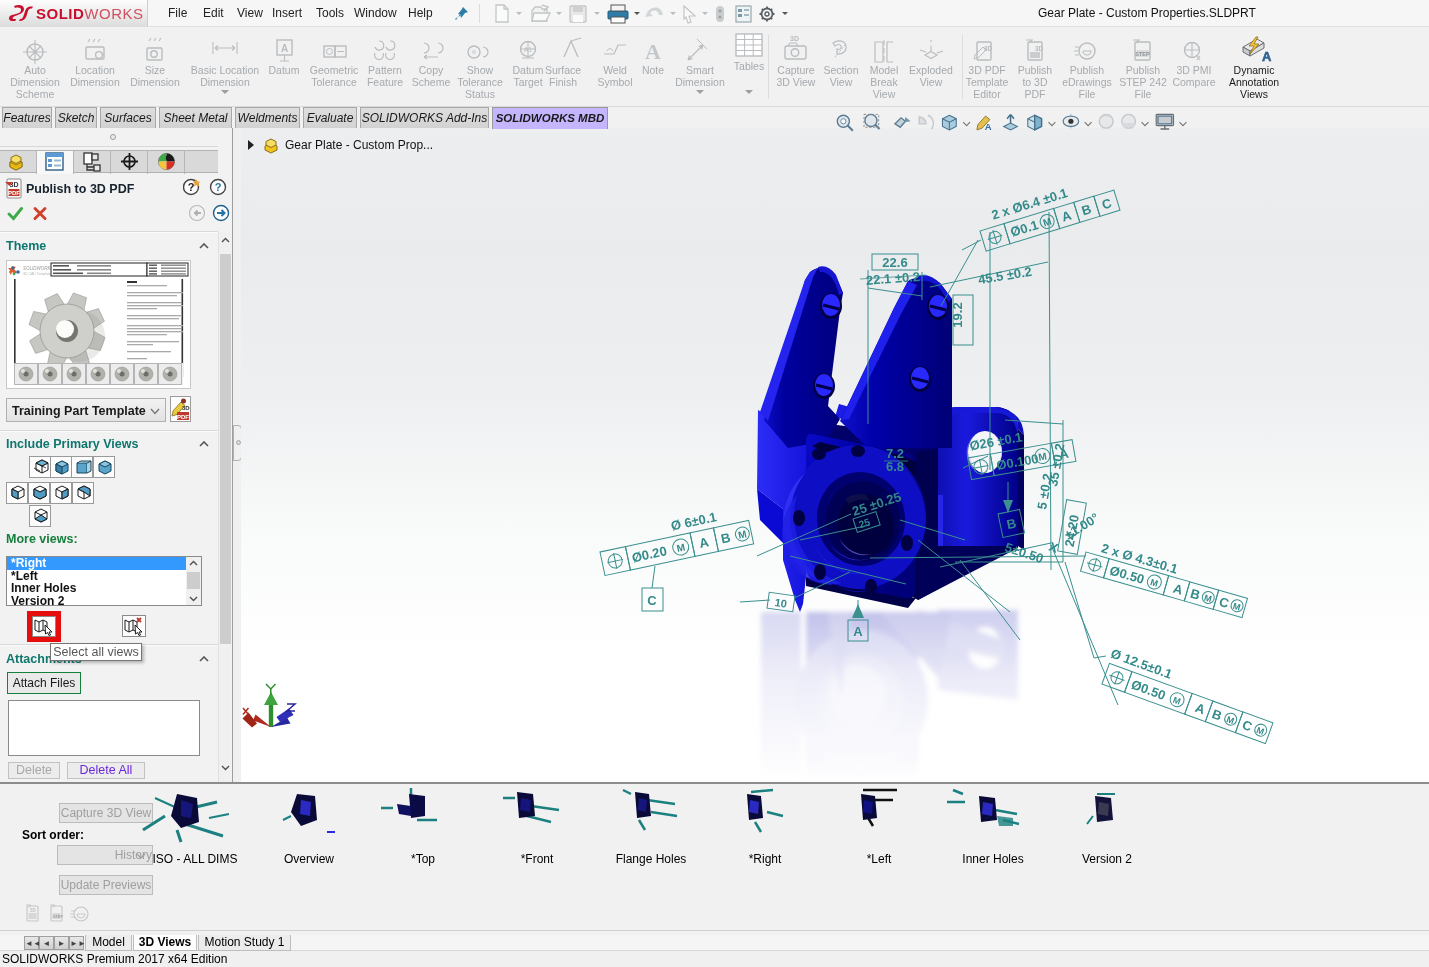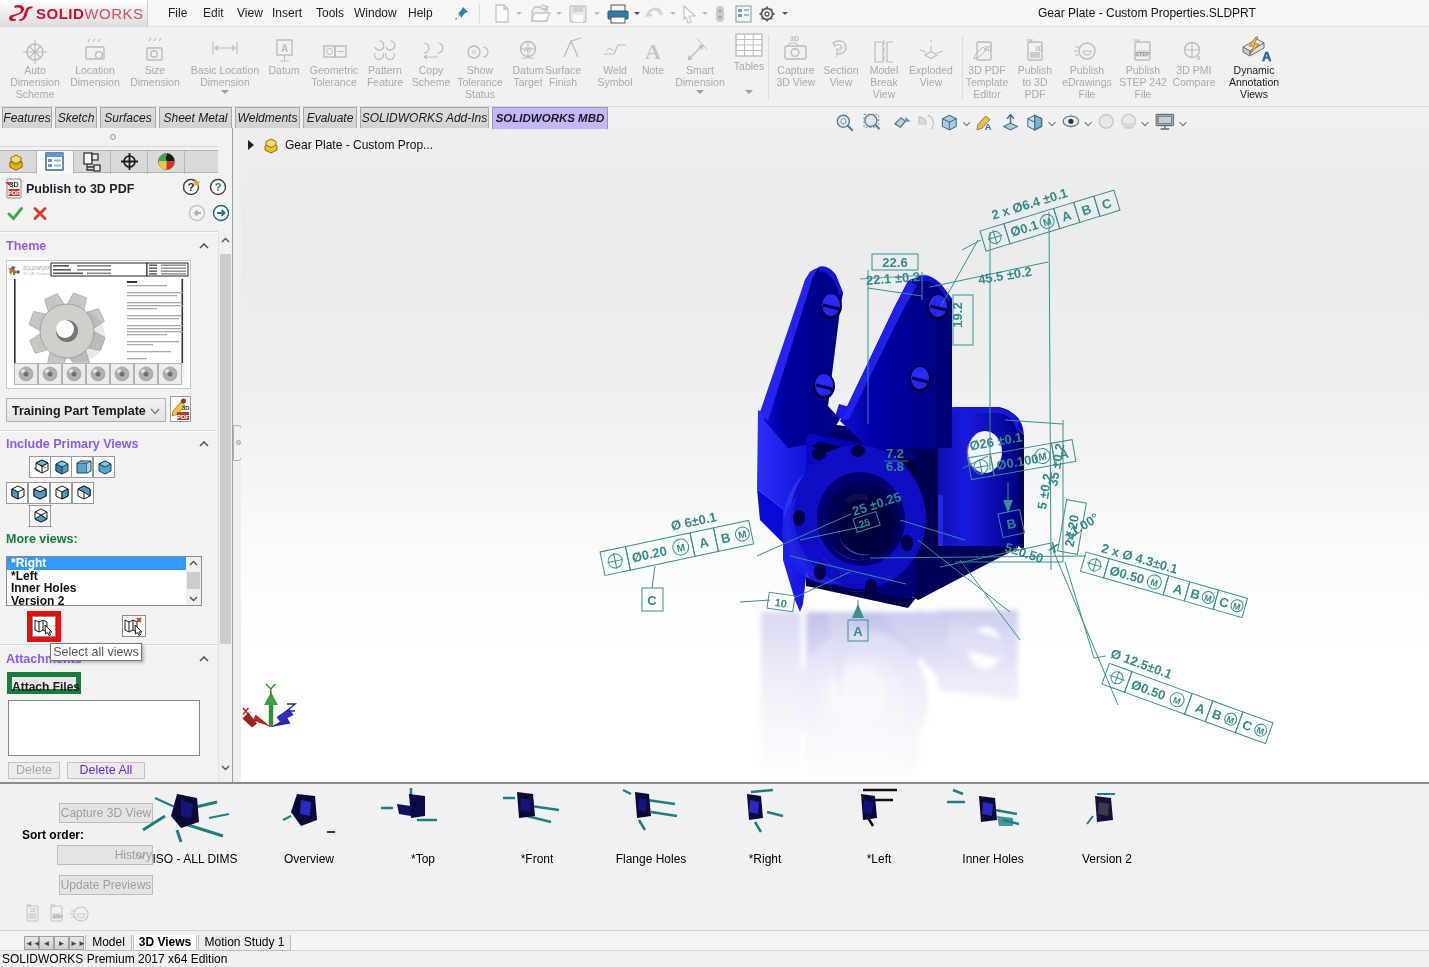--- a/index.html
+++ b/index.html
@@ -24,21 +24,21 @@
 #tabrow { position:absolute; left:0; top:107px; width:1429px; height:21px; background:#f1f1f2; }
 .rtab { position:absolute; top:0; height:21px; background:linear-gradient(180deg,#dedede,#d2d2d2); border:1px solid #a8a8a8; border-bottom:none; font-size:12px; color:#1a1a1a; text-align:center; line-height:20px; white-space:nowrap;font-style:italic; }
 .rtab.active { background:#c4b5fd; font-weight:bold; border:1px solid #9a9a9a; border-bottom:none; height:22px; z-index:3; }
 
 
 #panel { position:absolute; left:0; top:128px; width:233px; height:654px; background:#f2f2f2; border-right:1px solid #9e9e9e; }
 #pmtabs { position:absolute; left:0; top:22px; width:218px; height:23px; background:#d9d9d9; border-top:1px solid #b4b4b4; border-bottom:1px solid #b0b0b0; }
 .pmtab { position:absolute; top:0; width:37px; height:23px; border-right:1px solid #b6b6b6; }
 .pmtab.active { background:#f8f8f8; }
 .ptitle { position:absolute; left:26px; top:54px; font-size:12.5px; font-weight:bold; color:#16222e; }
-.sechead { position:absolute; font-size:12.5px; font-weight:bold; color:#8b5cf6; }
+.sechead { position:absolute; font-size:12.5px; font-weight:bold; color:#0f766e; }
 .chev { position:absolute; width:10px; height:6px; }
 #pscroll { position:absolute; left:218px; top:104px; width:13px; height:550px; background:#f0f0f0; border-left:1px solid #e0e0e0; }
 #pscroll .thumb { position:absolute; left:1px; top:22px; width:11px; height:390px; background:#cdcdcd; }
 #splitter { position:absolute; left:234px; top:128px; width:7px; height:654px; background:#eef0f1; }
 #sphandle { position:absolute; left:233px; top:425px; width:9px; height:36px; background:#f0f0f0; border:1px solid #b0b0b0; border-radius:0 4px 4px 0; }
 .lstitem { font-size:12px; font-weight:bold; color:#111; padding-left:4px; height:12.5px; line-height:12.5px; }
 
 
 #viewport { position:absolute; left:241px; top:128px; width:1188px; height:654px; background:linear-gradient(180deg,#edeeef 0%, #e9ebec 18%, #edeff0 40%, #f9fafa 62%, #ffffff 80%, #ffffff 100%); }
 
@@ -589,21 +589,21 @@
         </g>
         <path d="M14 2 L18 6 M18 2 L14 6" stroke="#c0392b" stroke-width="1.8"></path>
       </svg>
     </div>
     <div class="abs" style="left:0;top:516px;width:218px;height:2px;border-top:1px solid #d8d8d8;border-bottom:1px solid #fbfbfb"></div>
 
     <div class="sechead" style="left:6px;top:524px">Attachments</div>
     <svg class="chev" style="left:199px;top:528px" viewBox="0 0 10 6">
         <path d="M1 5 L5 1 L9 5" stroke="#555" stroke-width="1.6" fill="none"></path>
       </svg>
-    <div class="abs" style="left:7px;top:544px;width:74px;height:22px;background:#e9e9e9;border:5px solid #15803d;font-size:12.5px;font-weight:bold;color:#1a1a1a;text-align:center;line-height:20px;white-space:nowrap;font-size:12px">Attach Files</div>
+    <div class="abs" style="left:7px;top:544px;width:74px;height:22px;background:#e9e9e9;border:1px solid #15803d;font-size:12.5px;font-weight:normal;color:#1a1a1a;text-align:center;line-height:20px;white-space:nowrap;font-size:12px">Attach Files</div>
     <div class="abs" style="left:8px;top:572px;width:192px;height:56px;background:#fff;border:1px solid #8a8a8a"></div>
     <div class="abs" style="left:8px;top:634px;width:52px;height:17px;background:#ececec;border:1px solid #c2c2c2;font-size:12.5px;color:#a8a8a8;text-align:center;line-height:15px">Delete</div>
     <div class="abs" style="left:67px;top:634px;width:78px;height:17px;background:#ececec;border:1px solid #c2c2c2;font-size:12.5px;color:#6d28d9;text-align:center;line-height:15px">Delete All</div>
 
     <div class="abs" style="left:50px;top:515px;width:92px;height:18px;background:#fff;border:1px solid #767676;box-shadow:2px 2px 3px rgba(0,0,0,0.25);font-size:12.5px;color:#575757;text-align:center;line-height:17px;z-index:5;white-space:nowrap">Select all views</div>
 
     <div id="pscroll">
       <svg class="abs" style="left:1px;top:4px" width="11" height="8" viewBox="0 0 11 8">
           <path d="M2 6 L5.5 2.5 L9 6" stroke="#505050" stroke-width="1.4" fill="none"></path>
         </svg>

